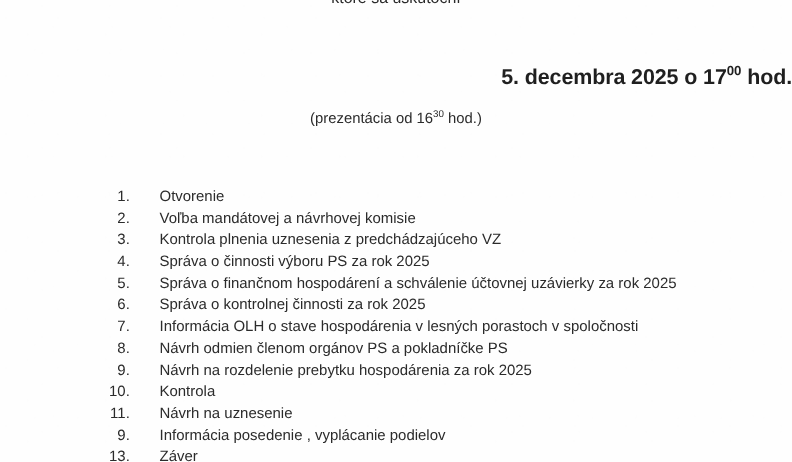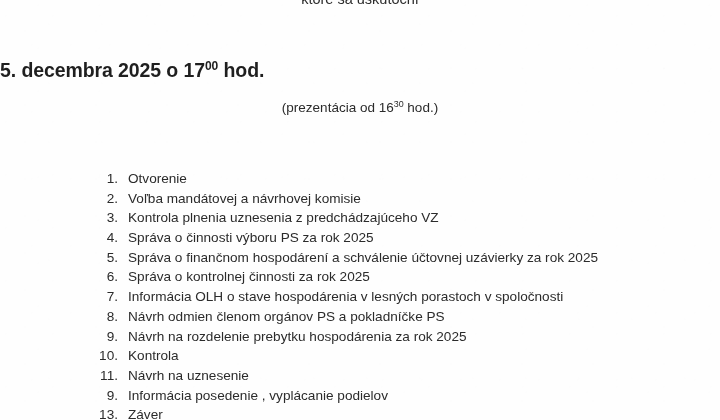--- a/index.html
+++ b/index.html
@@ -55,21 +55,21 @@
     color: #2b2b2b;
     white-space: nowrap;
   }
 
   
   .date-headline {
     position: absolute;
     left: 0;
     top: 58px;
     width: 720px;
-    text-align: left;
+    text-align: right;
     font-size: 19.5px;
     font-weight: bold;
     line-height: 24px;
     letter-spacing: -0.1px;
     color: #1f1f1f;
     white-space: nowrap;
   }
   .date-headline sup {
     font-size: 0.62em;
     vertical-align: super;
@@ -125,21 +125,21 @@
     color: #2b2b2b;
     white-space: nowrap;
   }
   .item-number {
     width: 118px;
     flex: 0 0 118px;
     text-align: right;
     padding-right: 0;
   }
   .item-text {
-    margin-left: 10px;
+    margin-left: 27px;
   }
 </style>
 </head>
 <body>
 
 <div id="page-sheet">
 
   <div id="scan-grain"></div>
 
   <div class="top-clipped-line">ktoré sa uskutoční</div>

